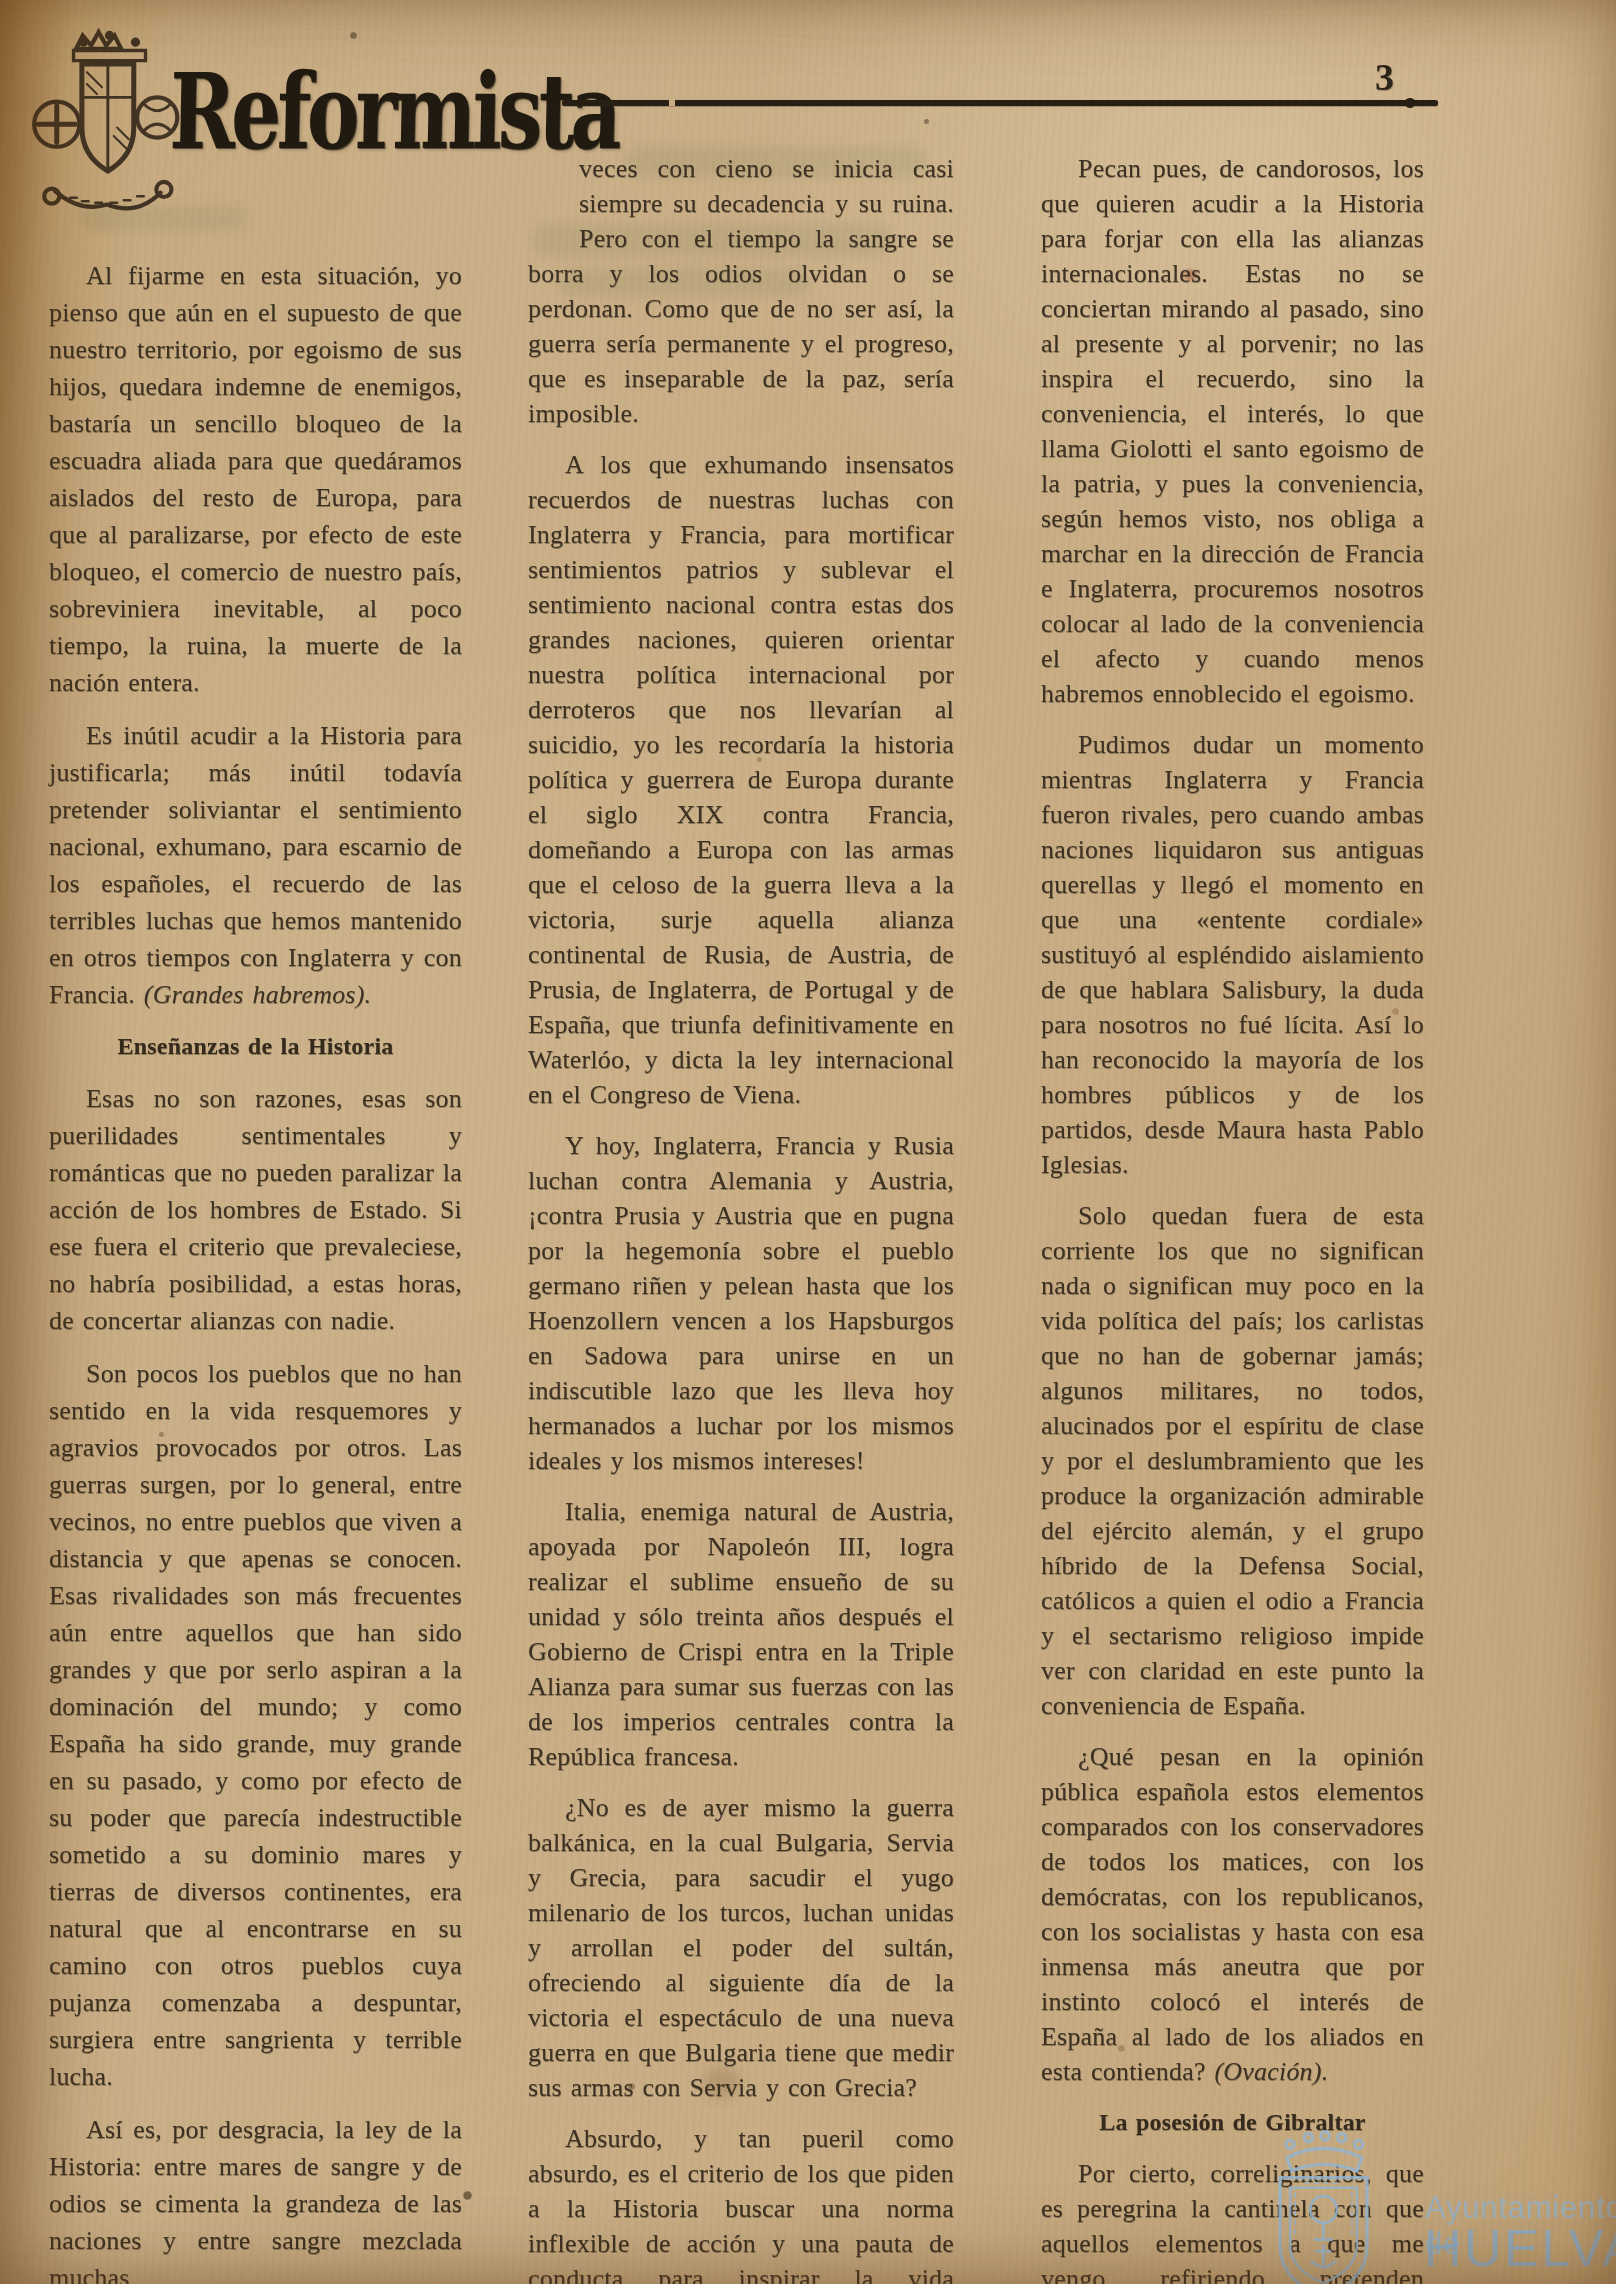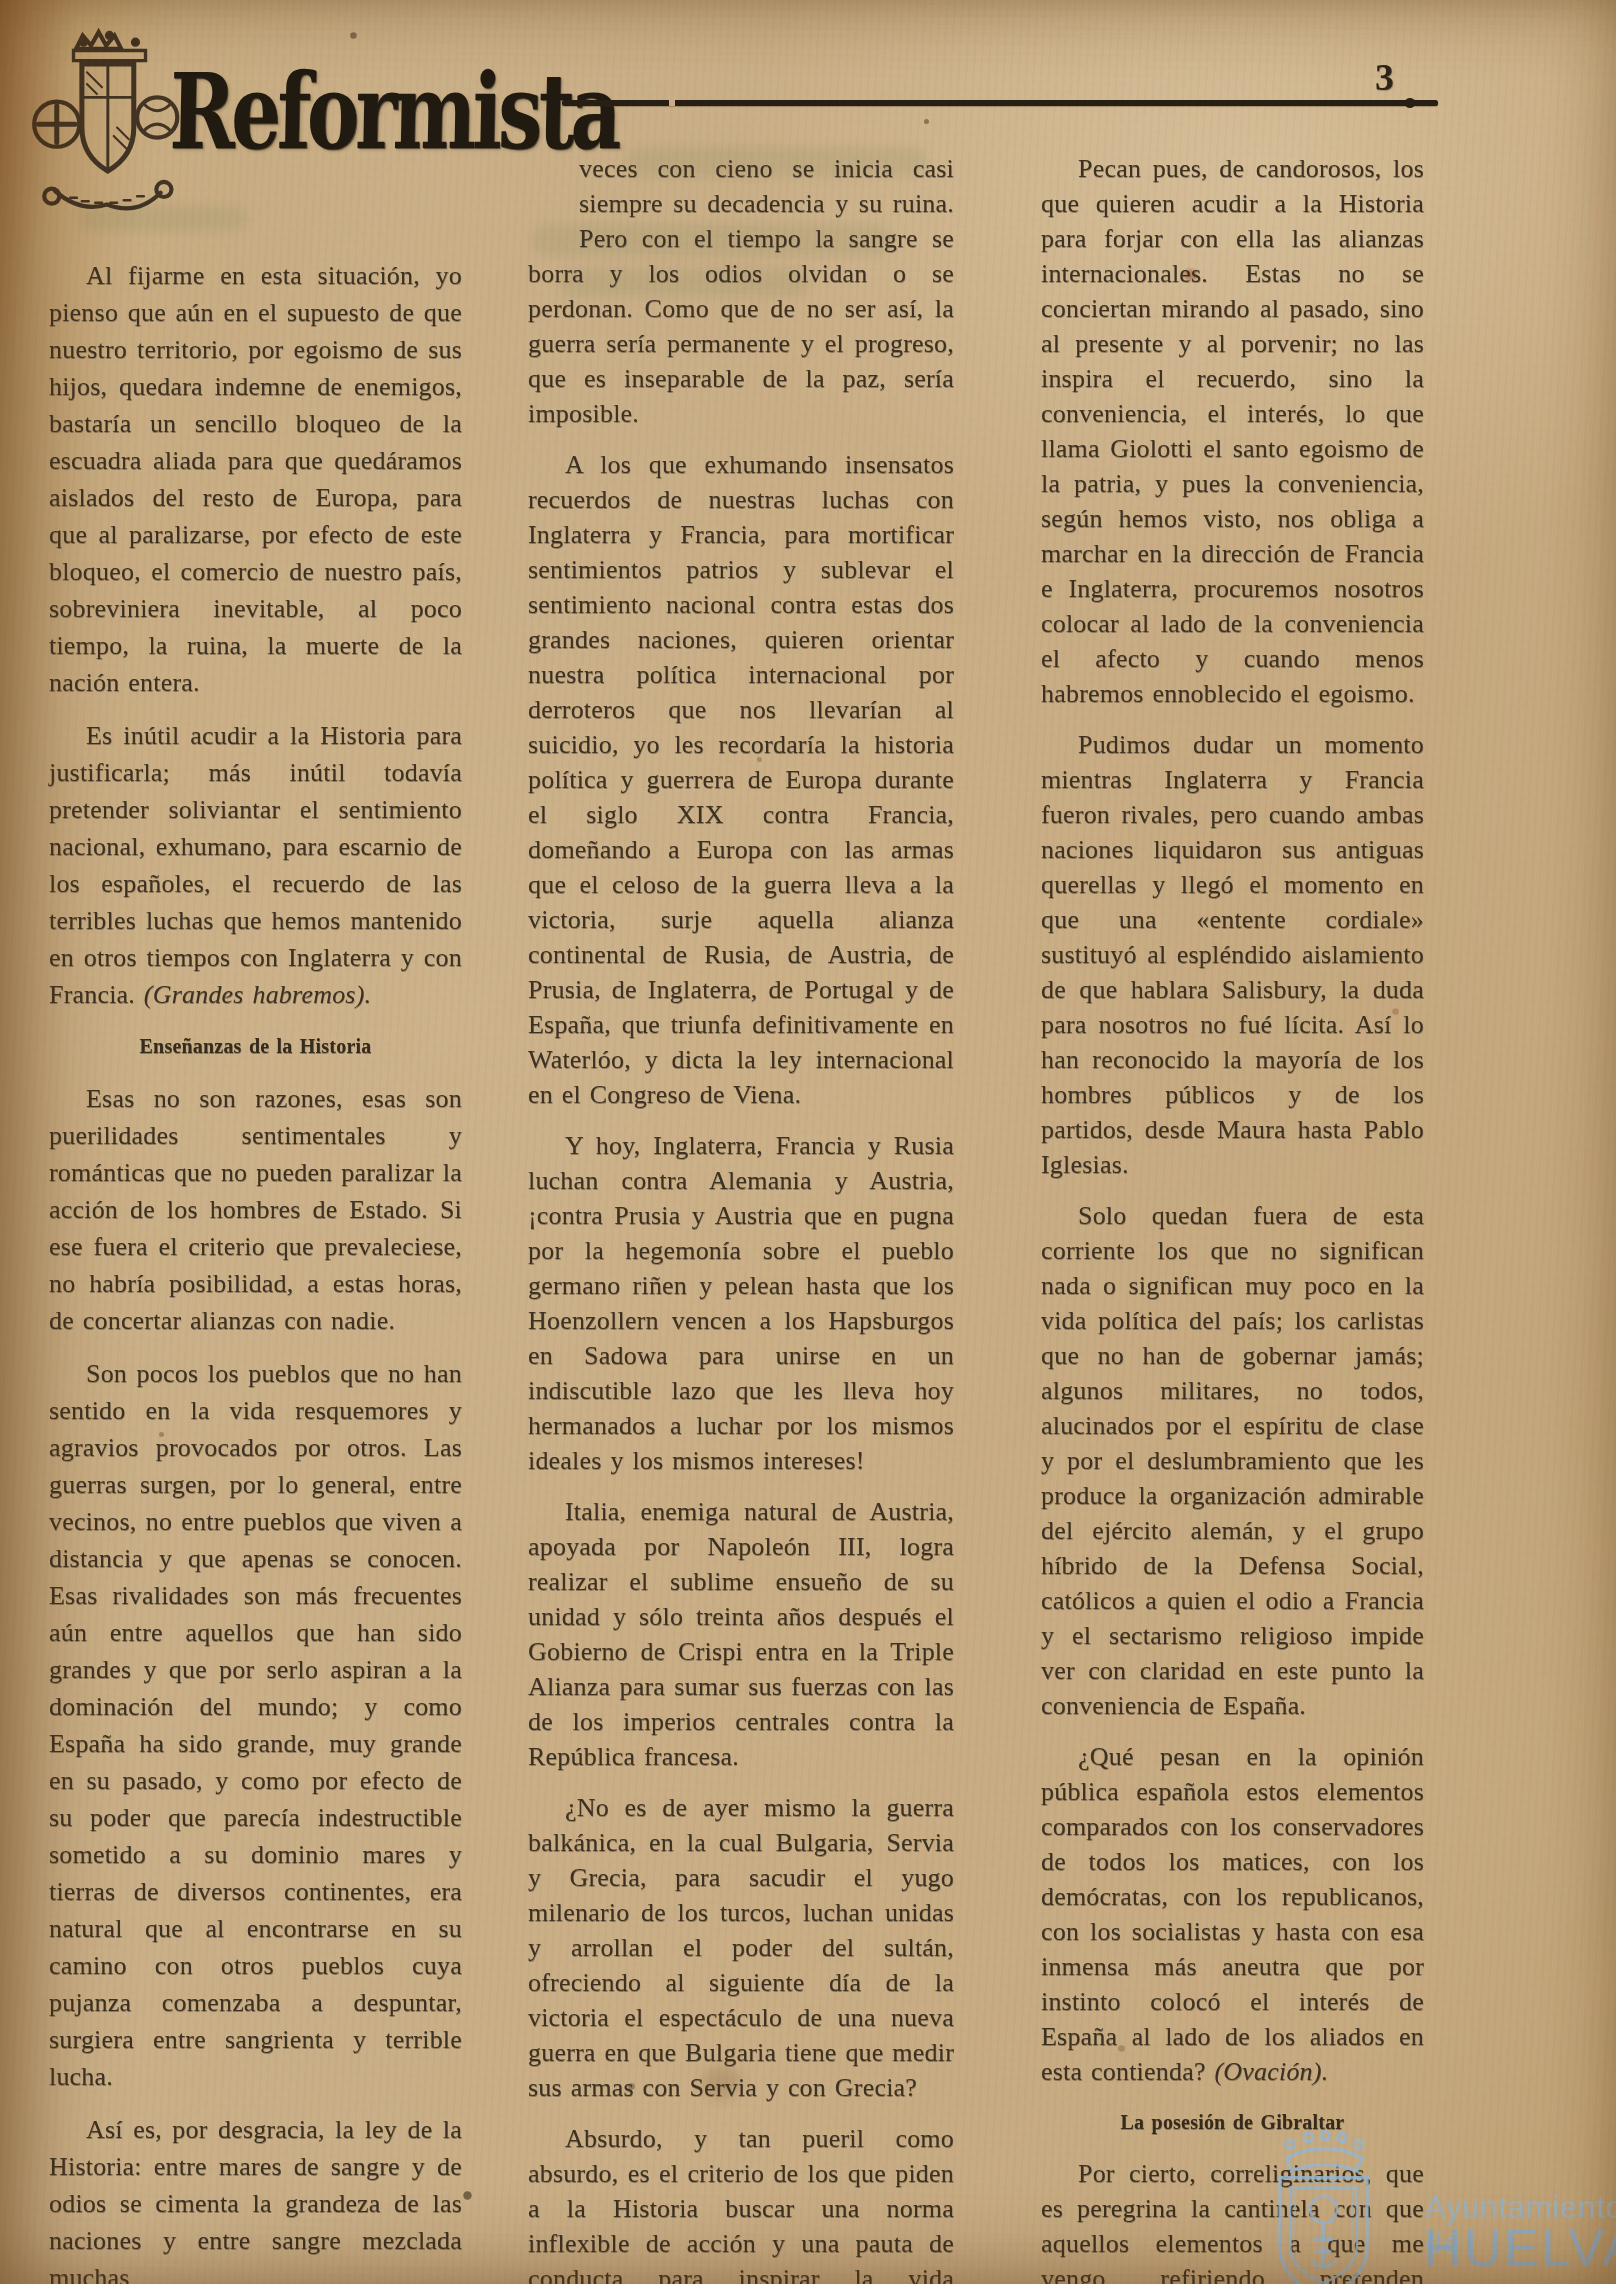--- a/index.html
+++ b/index.html
@@ -53,21 +53,21 @@
   
   .col{
     position:absolute;z-index:2;
     font-size:26px;line-height:35px;
     text-align:justify;
     word-spacing:2.1px;letter-spacing:0.2px;
     text-shadow:0.4px 0.5px 0.6px rgba(42,32,18,.38);
   }
   .col p{margin:16px;text-indent:37px;}
   .col p.flow{text-indent:0;}
-  .col h3{margin:6.7px 0 3.3px;font-size:20px;line-height:35px;text-align:center;font-weight:bold;color:#352b1d;}
+  .col h3{margin:6.7px 0 3.3px;font-size:24px;line-height:35px;text-align:center;font-weight:bold;color:#352b1d;}
   .col em{font-style:italic;}
   .col1{left:33px;top:241px;width:445px;line-height:37px;}
   .col2{left:512px;top:135px;width:458px;}
   .col3{left:1025px;top:135px;width:415px;}
   .wrap-spacer{float:left;width:67px;height:109px;}
 
   
   .ghost{position:absolute;z-index:1;background:rgba(98,112,78,.12);filter:blur(5px);border-radius:15px;}
   .g1{left:626px;top:147px;width:301px;height:30px;}
   .g2{left:532px;top:224px;width:360px;height:32px;}

